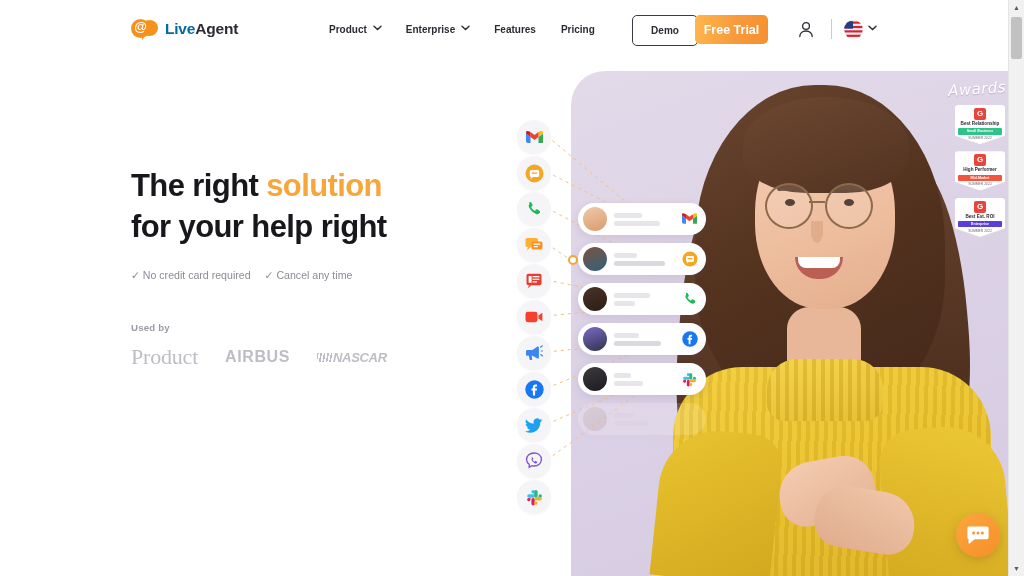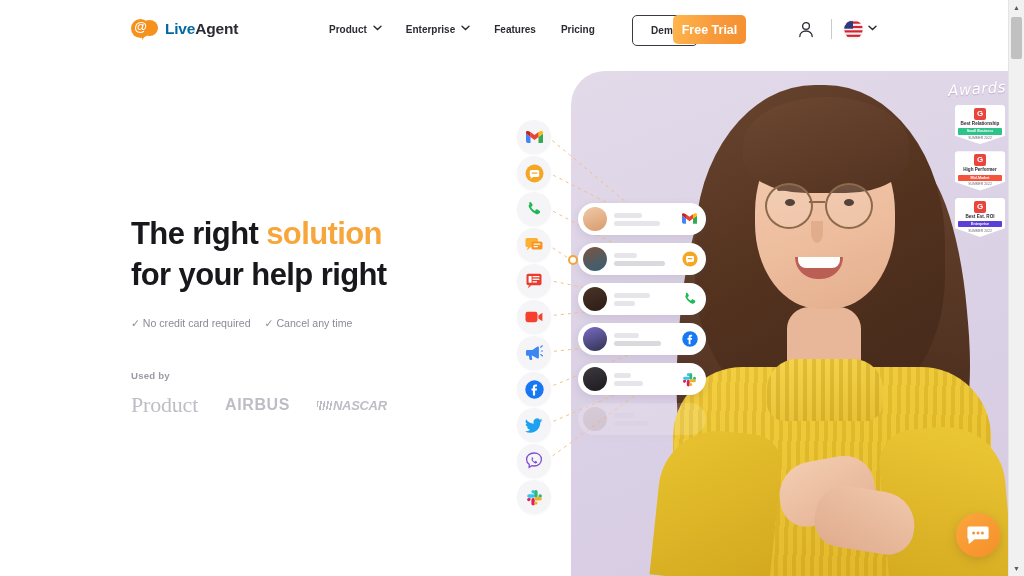--- a/index.html
+++ b/index.html
@@ -30,21 +30,21 @@
   .logo-text{font-size:15.5px;letter-spacing:-.2px;white-space:nowrap;}
   .logo-live{color:#0369a1;font-weight:700;}
   .logo-agent{color:#2b2b33;font-weight:700;}
 
   .nav-links{position:absolute;left:329px;top:0;height:59px;display:flex;align-items:center;gap:0;}
   .nav-item{display:flex;align-items:center;gap:6px;font-size:10px;font-weight:700;color:#2b2b33;cursor:pointer;white-space:nowrap;margin-right:25px;}
   .caret{display:inline-block;width:8px;height:8px;position:relative;top:-1px;}
   .caret svg{display:block;}
 
   .demo-btn{position:absolute;left:632px;top:15px;width:64px;height:29px;border:1.5px solid #3a3a44;border-radius:5px;background:#fff;display:flex;align-items:center;justify-content:center;font-size:10px;font-weight:700;color:#2b2b33;cursor:pointer;}
-  .trial-btn{position:absolute;left:673px;top:15px;width:73px;height:29px;border-radius:5px;background:linear-gradient(100deg,#ffb64d 0%,#f89a3c 55%,#f5902f 100%);display:flex;align-items:center;justify-content:center;font-size:12.5px;font-weight:700;color:#fff;cursor:pointer;border:none;}
+  .trial-btn{position:absolute;left:695px;top:15px;width:73px;height:29px;border-radius:5px;background:linear-gradient(100deg,#ffb64d 0%,#f89a3c 55%,#f5902f 100%);display:flex;align-items:center;justify-content:center;font-size:12.5px;font-weight:700;color:#fff;cursor:pointer;border:none;}
   .user-icon{position:absolute;left:798px;top:21px;width:16px;height:17px;cursor:pointer;}
   .nav-divider{position:absolute;left:831px;top:19px;width:1px;height:20px;background:#c9c9cf;}
   .flag-wrap{position:absolute;left:844px;top:20px;display:flex;align-items:center;gap:5px;cursor:pointer;}
   .flag{width:19px;height:19px;border-radius:50%;overflow:hidden;position:relative;box-shadow:0 0 0 .5px rgba(0,0,0,.08);}
 
   
   .hero-panel{position:absolute;left:571px;top:71px;width:438px;height:505px;background:linear-gradient(160deg,#e2dae9 0%,#dcd2e6 45%,#d6cbe2 100%);border-top-left-radius:34px;overflow:hidden;z-index:5;}
   .photo{position:absolute;right:-6px;bottom:0;width:376px;height:505px;}
 
   
@@ -98,21 +98,21 @@
   .cards{position:absolute;left:578px;top:203px;width:115px;z-index:25;}
   .card{position:relative;width:115px;height:32px;background:#fff;border-radius:16px;display:flex;align-items:center;padding:0 8px 0 5px;margin-bottom:8px;box-shadow:0 3px 9px rgba(95,75,120,.14);}
   .card-av{width:24px;height:24px;border-radius:50%;flex:none;overflow:hidden;position:relative;}
   .card-lines{flex:1;margin-left:7px;display:flex;flex-direction:column;gap:3px;}
   .ln{height:5px;border-radius:3px;background:#e6e6ea;}
   .card-ic{width:17px;height:17px;flex:none;display:flex;align-items:center;justify-content:center;}
   .card-ic svg{display:block;}
   .card.faded2{opacity:.14;}
 
   
-  .copy{position:absolute;left:131px;top:165px;width:330px;z-index:10;margin-top:48px;}
+  .copy{position:absolute;left:131px;top:165px;width:330px;z-index:10;}
   .h1{font-size:31px;font-weight:700;line-height:1.33;color:#17171c;letter-spacing:-.6px;margin:0;}
   .h1 .accent{color:#f7a63b;}
   .sub{margin:24px 0 0;font-size:13.6px;line-height:1.55;color:#3c3c46;width:300px;}
   .ticks{margin-top:19px;font-size:10.6px;color:#8b8b96;line-height:1.85;}
   .tick-row{display:flex;gap:14px;}
   .tick{white-space:nowrap;}
   .cta{margin-top:21px;width:165px;height:32px;border:none;border-radius:5px;background:linear-gradient(95deg,#ffbe5e 0%,#f9a23f 50%,#f6912c 100%);color:#fff;font-size:11.5px;font-weight:700;font-family:inherit;display:flex;align-items:center;justify-content:center;cursor:pointer;letter-spacing:.1px;}
   .usedby{margin-top:36px;font-size:9.6px;font-weight:700;color:#9a9aa4;letter-spacing:.2px;}
   .logos{margin-top:11px;display:flex;align-items:center;gap:27px;}
   .lg-forbes{font-family:"Liberation Serif","DejaVu Serif",serif;font-size:22px;color:#bdbdc6;letter-spacing:-.2px;}

